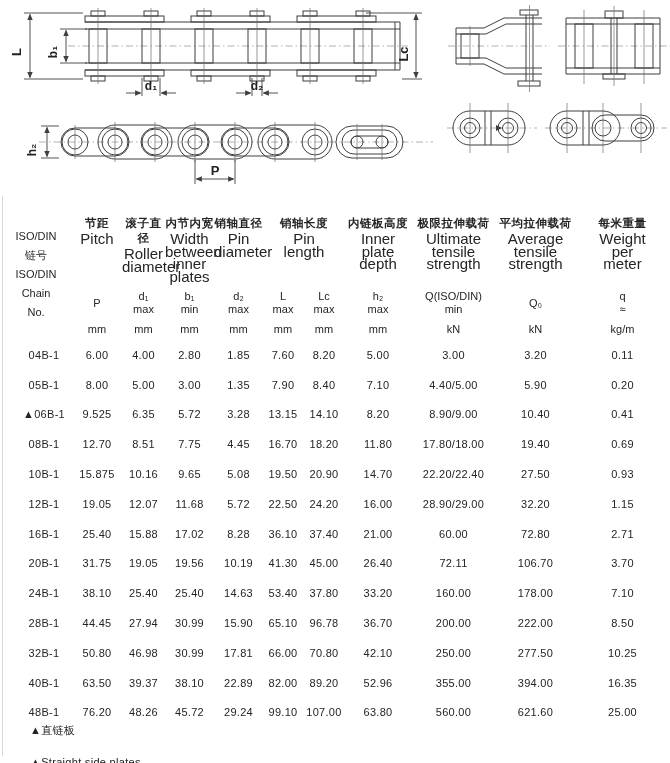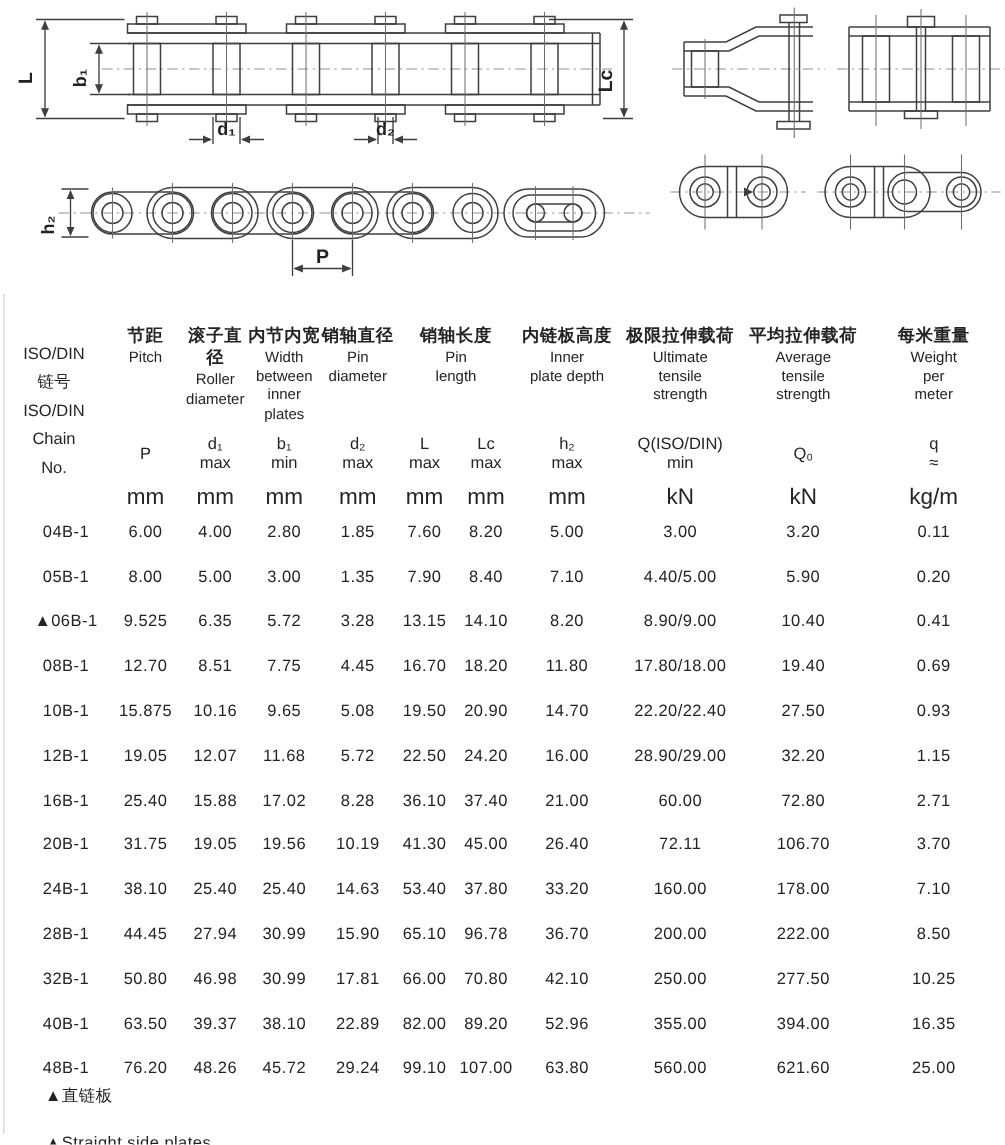--- a/index.html
+++ b/index.html
@@ -14,27 +14,27 @@
   .thin{stroke:#6f6f6f;stroke-width:0.7;fill:none;}
   .cl{stroke:#8f8f8f;stroke-width:0.7;fill:none;stroke-dasharray:7 3 1.5 3;}
   .dim{stroke:#3f3f3f;stroke-width:0.9;fill:none;}
 
   table.spec{position:absolute;left:0;top:203px;width:670px;border-collapse:collapse;table-layout:fixed;}
   table.spec td{padding:0;text-align:center;vertical-align:middle;font-size:11px;color:#242424;}
   .pre{white-space:pre-line;}
   tr.h1{height:72px;}
   tr.h1 td{vertical-align:top;padding-top:13px;}
   tr.h1 .cn{font-weight:bold;font-size:11.5px;letter-spacing:0.5px;margin-bottom:2px;}
-  tr.h1 .en{font-size:10px;line-height:12.5px;}
+  tr.h1 .en{font-size:15px;line-height:12.5px;}
   td.chain-head{vertical-align:middle !important;padding-top:6px !important;padding-left:14px;
     font-size:11px;line-height:19px;}
   tr.h2{height:40px;}
   tr.h2 td{line-height:13px;font-size:11px;}
   tr.h3{height:17px;}
-  tr.h3 td{vertical-align:top;font-size:15px;}
+  tr.h3 td{vertical-align:top;font-size:11px;}
   tbody tr{height:29.8px;}
   tbody td{letter-spacing:0.3px;}
   tbody td.chain-col{padding-left:16px;}
 
   .footnote{position:absolute;left:30px;font-size:11px;color:#222;letter-spacing:0.3px;}
 </style>
 </head>
 <body>
 
 <div class="page">

